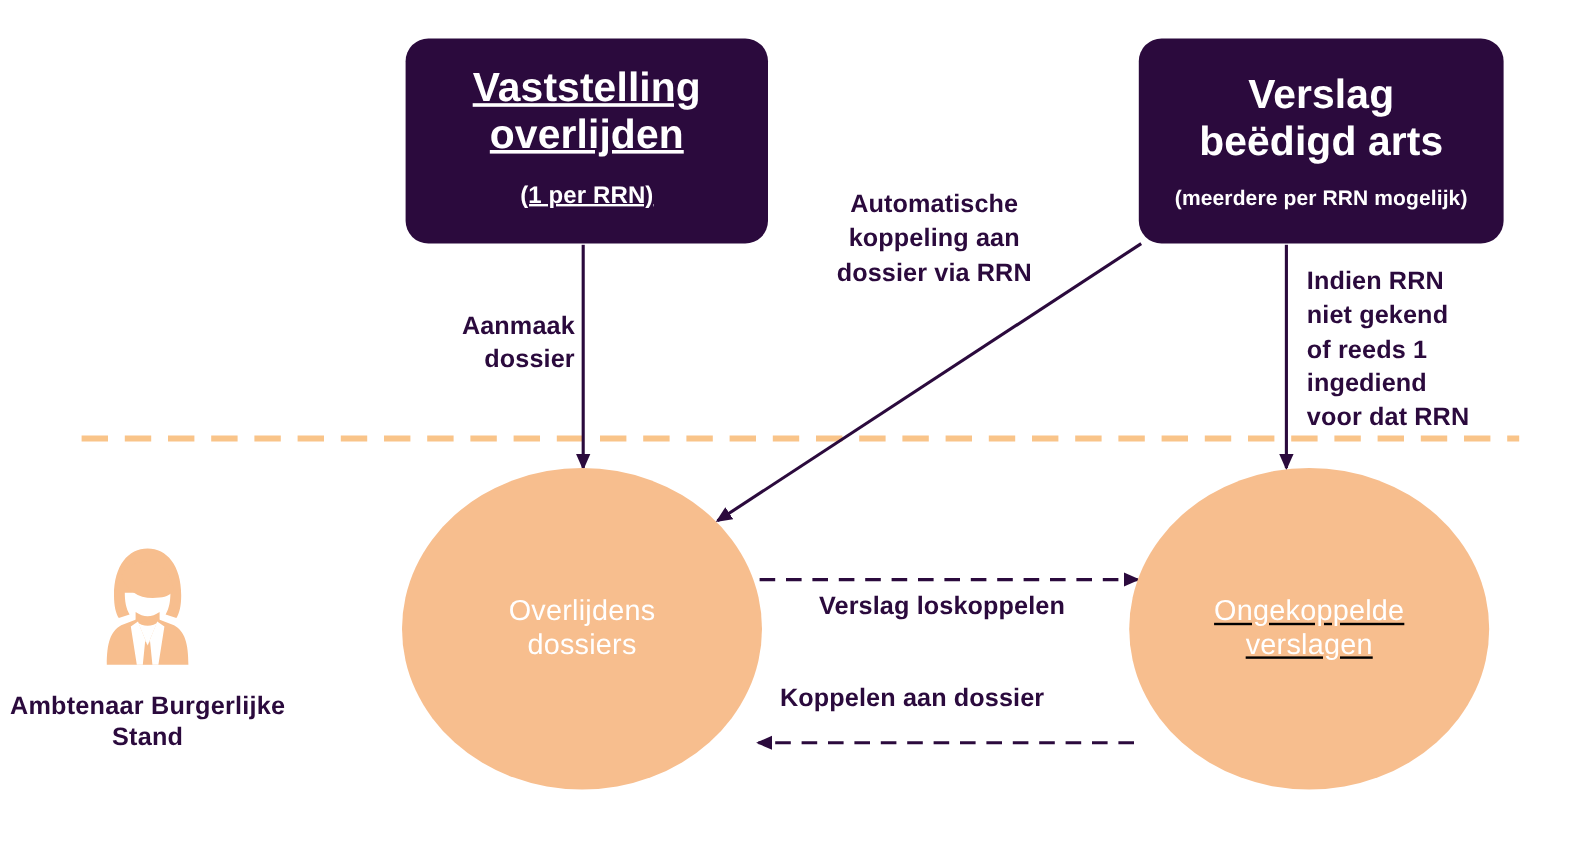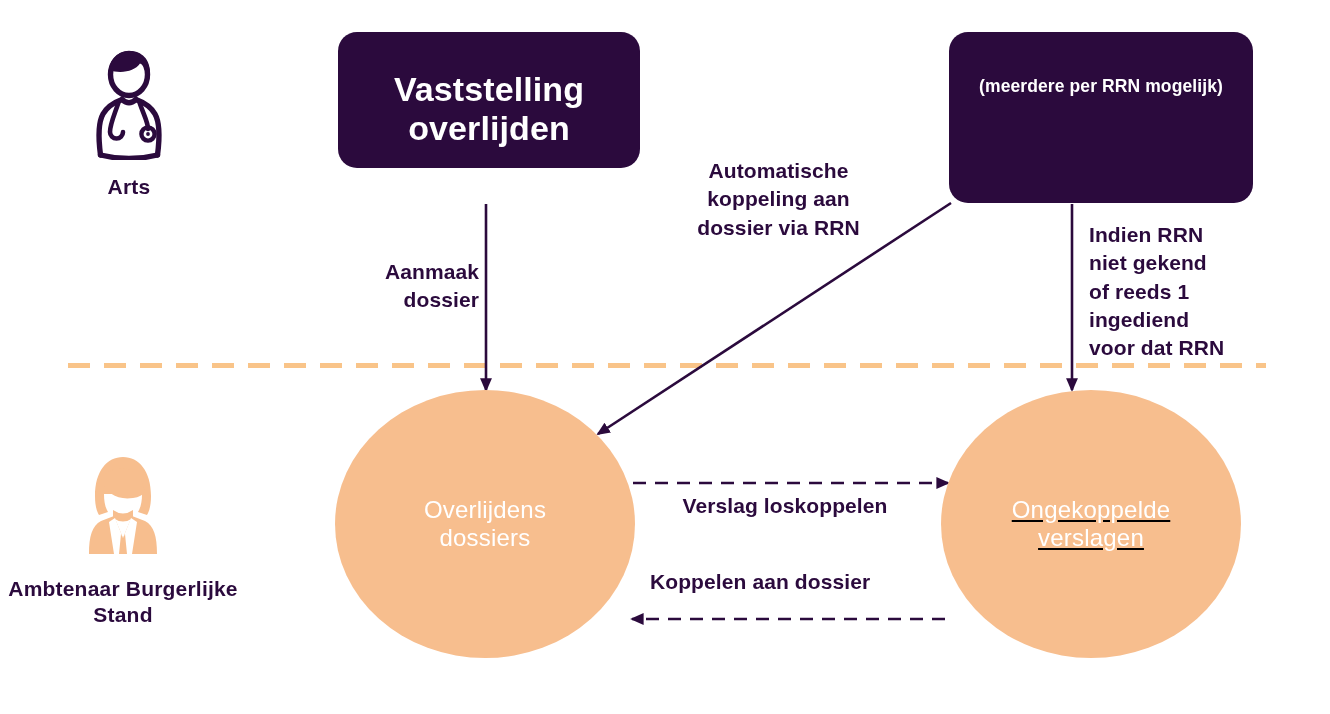--- a/index.html
+++ b/index.html
@@ -69,22 +69,23 @@
   }
   .proc-box .proc-sub {
     font-size: 20px;
     font-weight: 700;
     text-align: center;
     letter-spacing: .1px;
     white-space: nowrap;
   }
   #box-vaststelling {
     left: 338px; top: 32px;
-    width: 302px; height: 136px;
-    padding-top: 38px;
+    width: 302px; height: 171px;
+    padding-top: 22px;
+    text-decoration: underline;
   }
   #box-vaststelling .proc-sub { margin-top: 19px; }
 
   #box-verslag {
     left: 949px; top: 32px;
     width: 304px; height: 171px;
     padding-top: 28px;
   }
   #box-verslag .proc-sub { margin-top: 16px; font-size: 17.5px; }
 
@@ -143,46 +144,20 @@
 
     <line x1="951" y1="203" x2="598" y2="434" stroke="#2b0a3d" stroke-width="2.6" marker-end="url(#arrow-ink)"></line>
 
     <line x1="1072" y1="204" x2="1072" y2="390" stroke="#2b0a3d" stroke-width="2.6" marker-end="url(#arrow-ink)"></line>
 
     <line x1="633" y1="483" x2="948" y2="483" stroke="#2b0a3d" stroke-width="2.6" stroke-dasharray="13 9" marker-end="url(#arrow-ink)"></line>
 
     <line x1="945" y1="619" x2="632" y2="619" stroke="#2b0a3d" stroke-width="2.6" stroke-dasharray="13 9" marker-end="url(#arrow-ink)"></line>
   </svg>
 
-  <div class="actor" id="actor-doctor">
-    <svg class="actor-icon" width="106" height="116" viewBox="0 0 106 116" xmlns="http://www.w3.org/2000/svg">
-      <g fill="none" stroke="#2b0a3d" stroke-width="5.4" stroke-linecap="round" stroke-linejoin="round">
-
-        <path d="M34.5 30.5 a18.5 21 0 0 0 37 0 a18.5 21 0 0 0 -37 0 z"></path>
-
-        <path d="M24.5 111 C22 92 22.5 78 27 70 c5.5 -9.5 13.5 -12.5 19 -14.5
-                 M81.5 111 C84 92 83.5 78 79 70 c-5.5 -9.5 -13.5 -12.5 -19 -14.5"></path>
-        <path d="M24.5 111 q28.5 7 57 0"></path>
-
-        <path d="M46 55.5 q7 6.5 14 0"></path>
-      </g>
-
-      <path fill="#2b0a3d" d="M33 31 C32 16 42 7 53.5 7 C66 7 74 15.5 74 28.5 c0 4 -0.6 7 -1.6 9
-               c-0.6 -9.5 -3.4 -15.5 -8.4 -18 c-4 5.6 -11 8.4 -19.6 8.4
-               c-4.4 0 -7.6 -0.5 -10 -1.4 c0 3.8 0.2 7.2 0.6 10.4 z"></path>
-
-      <g fill="none" stroke="#2b0a3d" stroke-width="4.6" stroke-linecap="round">
-        <path d="M43 57 C38 72 34 80 34 88 a6.5 6.5 0 0 0 13 0"></path>
-        <path d="M63 57 C68 72 72 78 72 85"></path>
-      </g>
-      <circle cx="72" cy="90" r="6.6" fill="none" stroke="#2b0a3d" stroke-width="4.4"></circle>
-      <circle cx="72" cy="90" r="1.9" fill="#2b0a3d"></circle>
-    </svg>
-    <div class="actor-label">Arts</div>
-  </div>
 
   <div class="actor" id="actor-officer">
     <svg class="actor-icon" width="104" height="110" viewBox="0 0 104 110" xmlns="http://www.w3.org/2000/svg">
       <g fill="#f7be8e">
 
         <path d="M24 44 C24 19 36 5 52 5 C68 5 80 19 80 44 c0 9 -1.5 15 -4 19
                  l-9 -3 c3 -5 4 -11 4 -18 l-38 0 c0 7 1 13 4 18 l-9 3 C25.5 59 24 53 24 44 z"></path>
 
         <path d="M30 28 C36 42 46 48 62 46 c6 -0.8 10 -3 12 -6 C71 24 62 16 52 16
                  C42 16 33 21 30 28 z"></path>
@@ -200,20 +175,22 @@
 Burgerlijke Stand</div>
   </div>
 
   <div class="proc-box" id="box-vaststelling">
     <div class="proc-title">Vaststelling
 overlijden</div>
     <div class="proc-sub">(1 per RRN)</div>
   </div>
 
   <div class="proc-box" id="box-verslag">
+    <div class="proc-title">Verslag
+beëdigd arts</div>
     <div class="proc-sub">(meerdere per RRN mogelijk)</div>
   </div>
 
   <div class="store-circle" id="circle-dossiers">
     <div class="store-label">Overlijdens
 dossiers</div>
   </div>
 
   <div class="store-circle" id="circle-verslagen">
     <div class="store-label">Ongekoppelde

